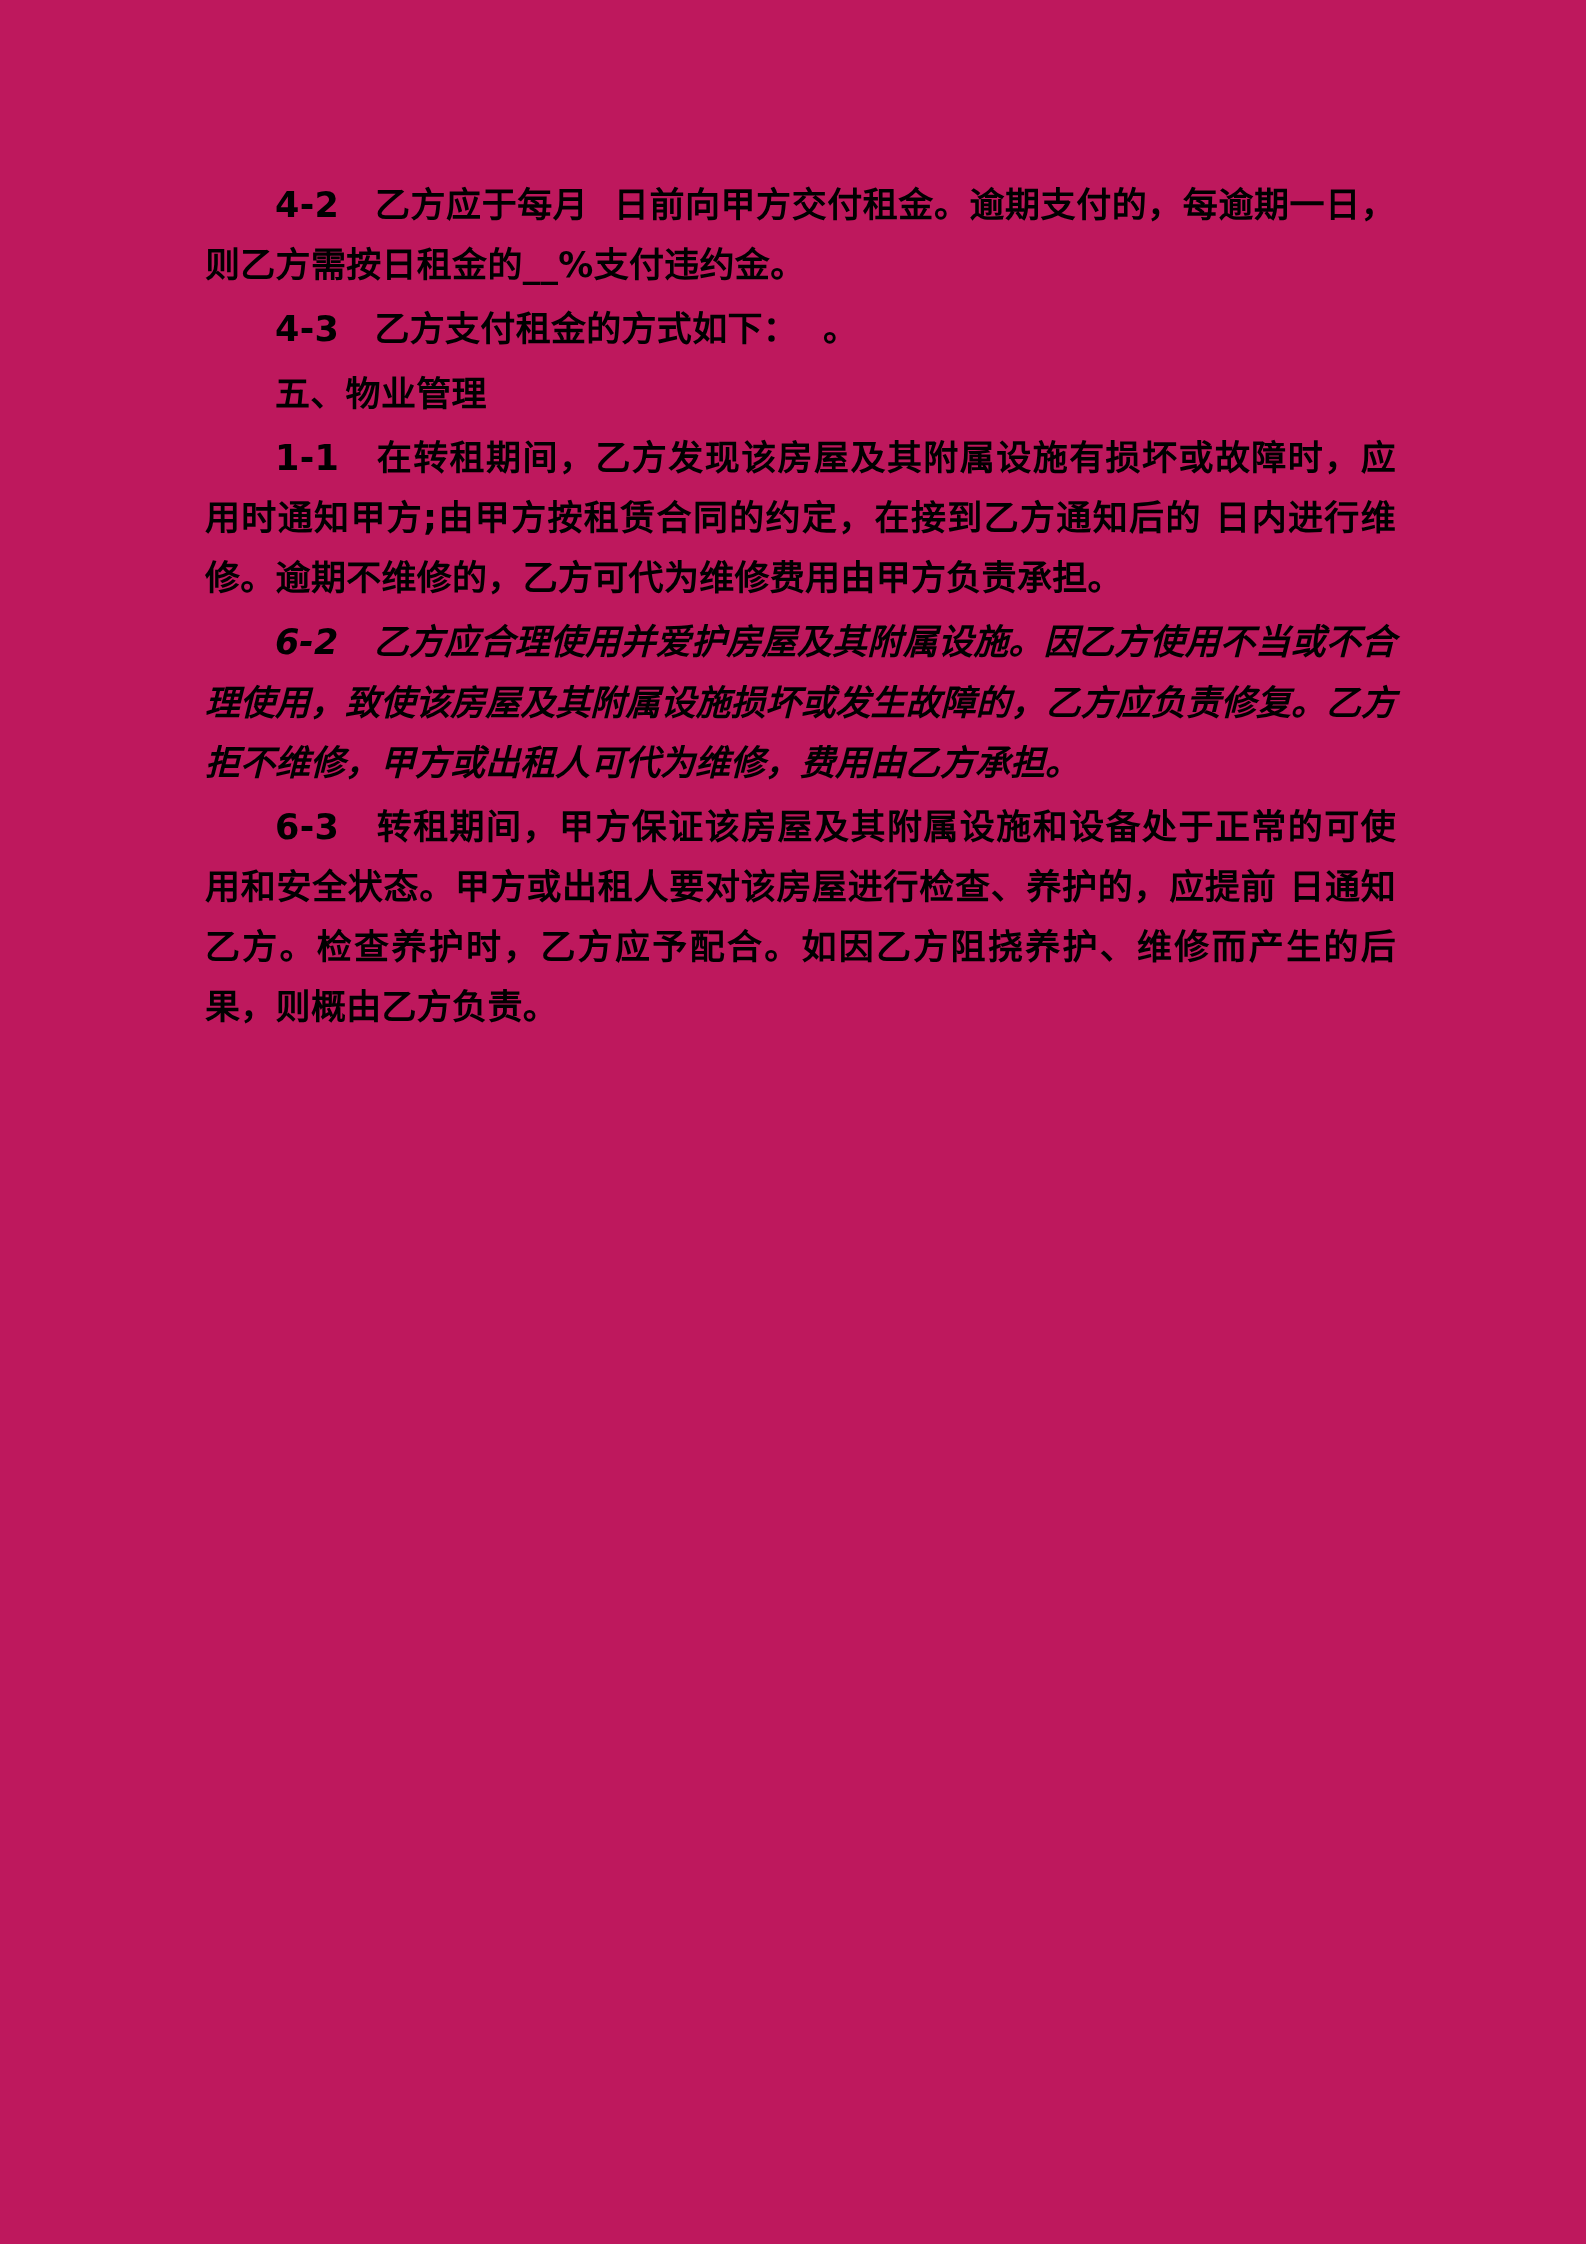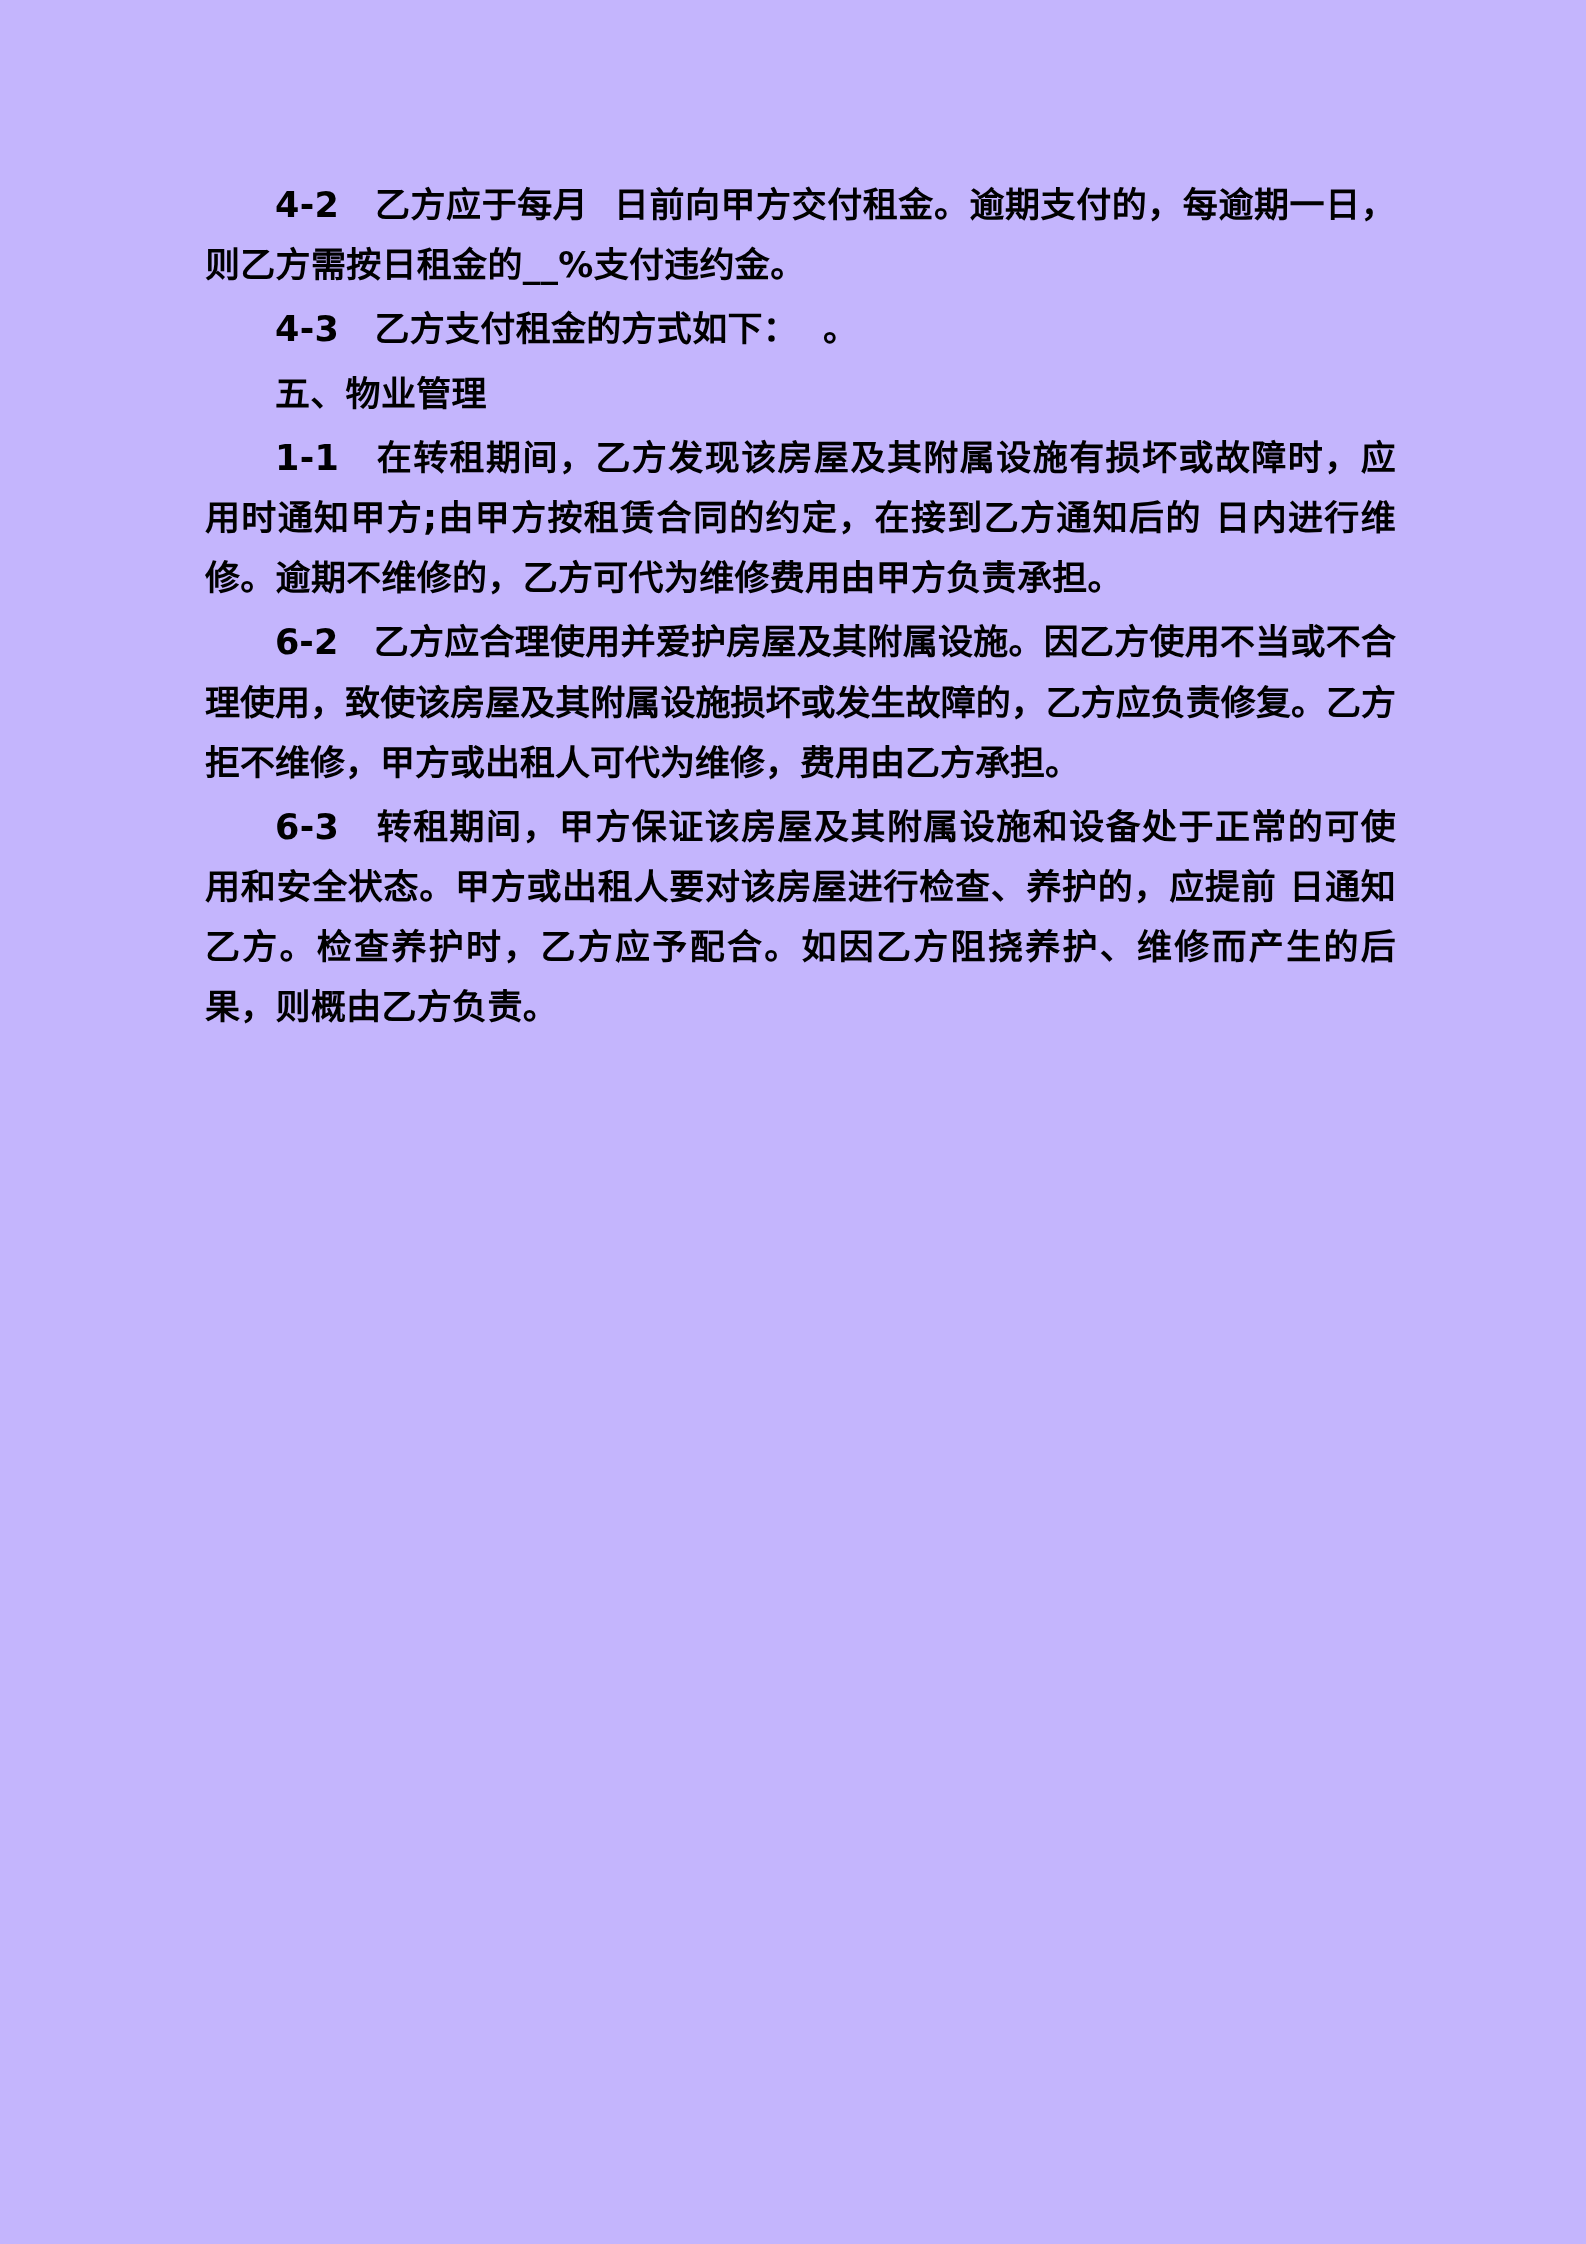--- a/index.html
+++ b/index.html
@@ -12,40 +12,41 @@
     height: 2244px;
     font-family: "DejaVu Sans", "Liberation Sans", sans-serif;
     color: #000000;
     overflow: hidden;
   }
   .page {
     box-sizing: border-box;
     width: 1586px;
     height: 2244px;
     padding: 175px 190px 120px 205px;
-    background: #c4b5fd;
+    background: #be185d;
   }
   .doc-body {
     font-size: 35px;
     line-height: 1.72;
     font-weight: 700;
     letter-spacing: 0.3px;
     text-align: justify;
     text-justify: inter-ideograph;
   }
   .para {
     margin: 0 0 4px 0;
     text-indent: 2em;
     white-space: pre-wrap;
   }
   .para.heading {
     text-indent: 2em;
   }
   .para.tight {
     letter-spacing: 0px;
+    font-style: italic;
   }
 </style>
 </head>
 <body>
 
 <div class="page">
   <div class="doc-body">
 
     <p class="para">4-2　乙方应于每月  日前向甲方交付租金。逾期支付的，每逾期一日，则乙方需按日租金的__%支付违约金。</p>
 

